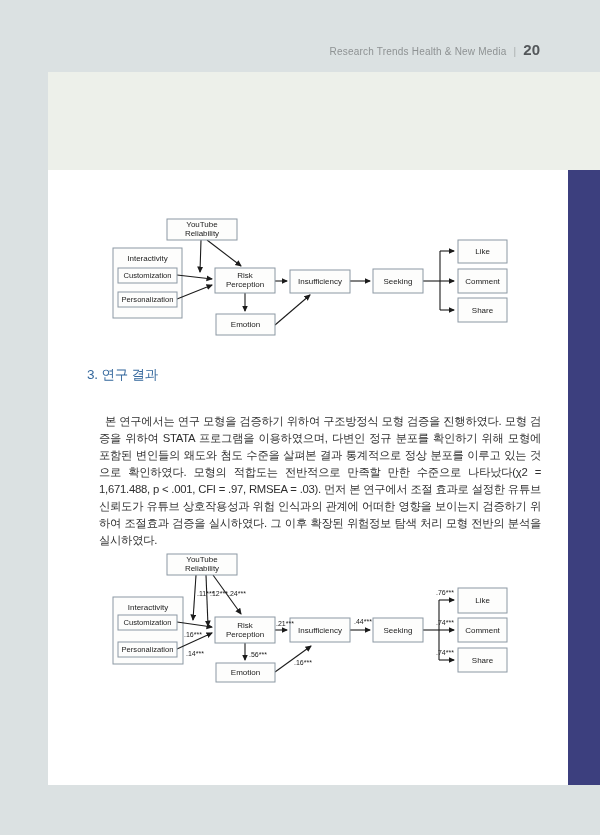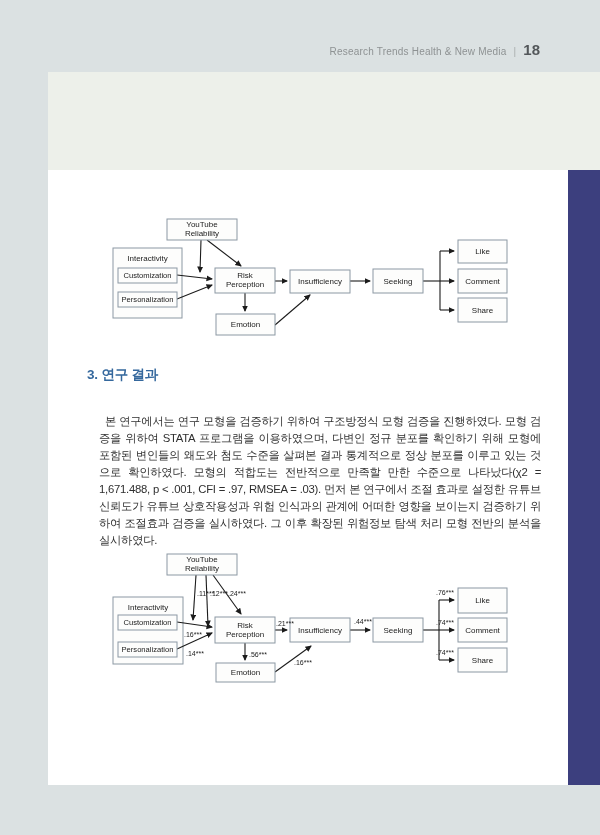--- a/index.html
+++ b/index.html
@@ -12,39 +12,39 @@
   .white-page{position:absolute;left:48px;top:170px;width:552px;height:615px;background:#ffffff;}
   .navy-bar{position:absolute;left:568px;top:170px;width:32px;height:615px;background:#3c3f7e;}
   .page-header{
     position:absolute;left:0;top:41px;width:540px;text-align:right;
     font-size:10px;color:#8e9293;letter-spacing:.2px;
   }
   .page-header .divider{margin:0 7px;color:#a9adae;}
   .page-header .pageno{font-size:15px;color:#53575a;font-weight:600;letter-spacing:0;}
   .section-heading{
     position:absolute;left:87px;top:366px;
-    color:#35689d;font-size:13.5px;font-weight:700;letter-spacing:-.2px;
+    color:#35689d;font-size:13.5px;font-weight:400;letter-spacing:-.2px;
   }
   .body-text{
     position:absolute;left:83px;top:397px;width:442px;margin:16px;
     font-size:11.3px;line-height:17px;color:#2f2f2f;
     text-align:justify;text-indent:6px;letter-spacing:-.25px;
   }
   svg.diagrams{position:absolute;left:0;top:0;}
   svg text{font-family:"Liberation Sans",sans-serif;fill:#1b1b1b;}
 </style>
 </head>
 <body>
 
 <div class="top-panel"></div>
 <div class="white-page"></div>
 <div class="navy-bar"></div>
 
 <div class="page-header">
-  <span>Research Trends Health &amp; New Media</span><span class="divider">|</span><span class="pageno">18</span>
+  <span>Research Trends Health &amp; New Media</span><span class="divider">|</span><span class="pageno">20</span>
 </div>
 
 <svg class="diagrams" width="600" height="835" viewBox="0 0 600 835">
   <defs>
     <marker id="arr" markerUnits="userSpaceOnUse" markerWidth="7" markerHeight="7" refX="5.5" refY="3" orient="auto">
       <path d="M0,0 L6.5,3 L0,6 Z" fill="#1b1b1b"></path>
     </marker>
   </defs>
   <g id="diag0">
       <rect fill="#fdfdfc" stroke="#8b98a3" stroke-width="1" x="113" y="248" width="69" height="70"></rect>

